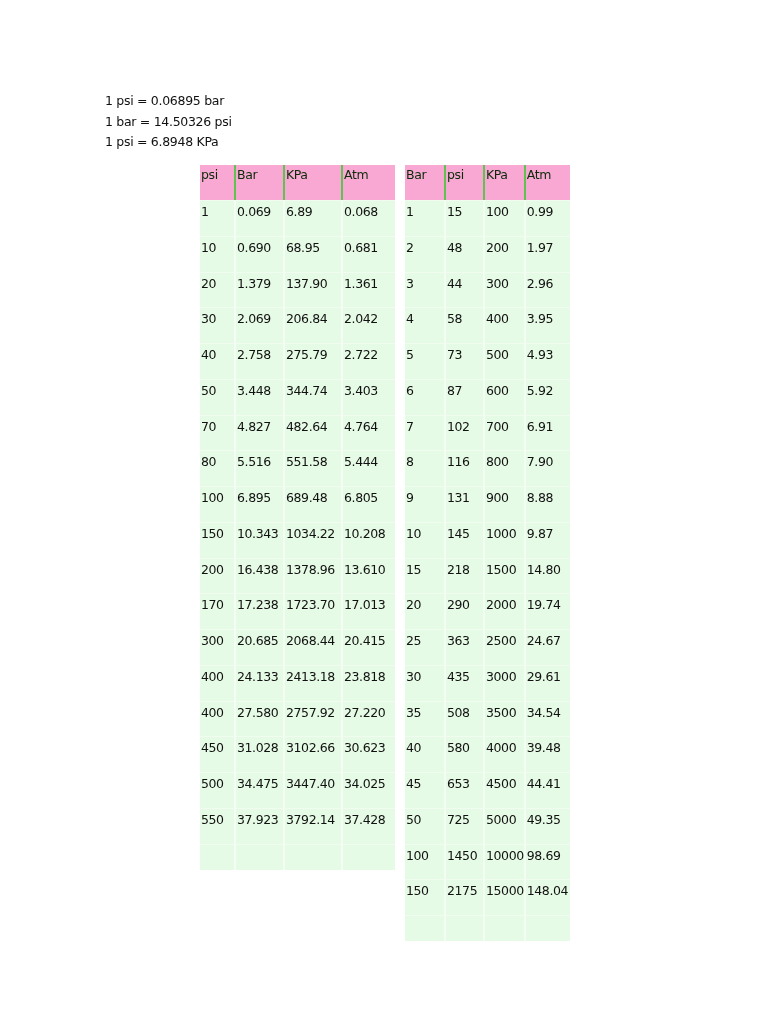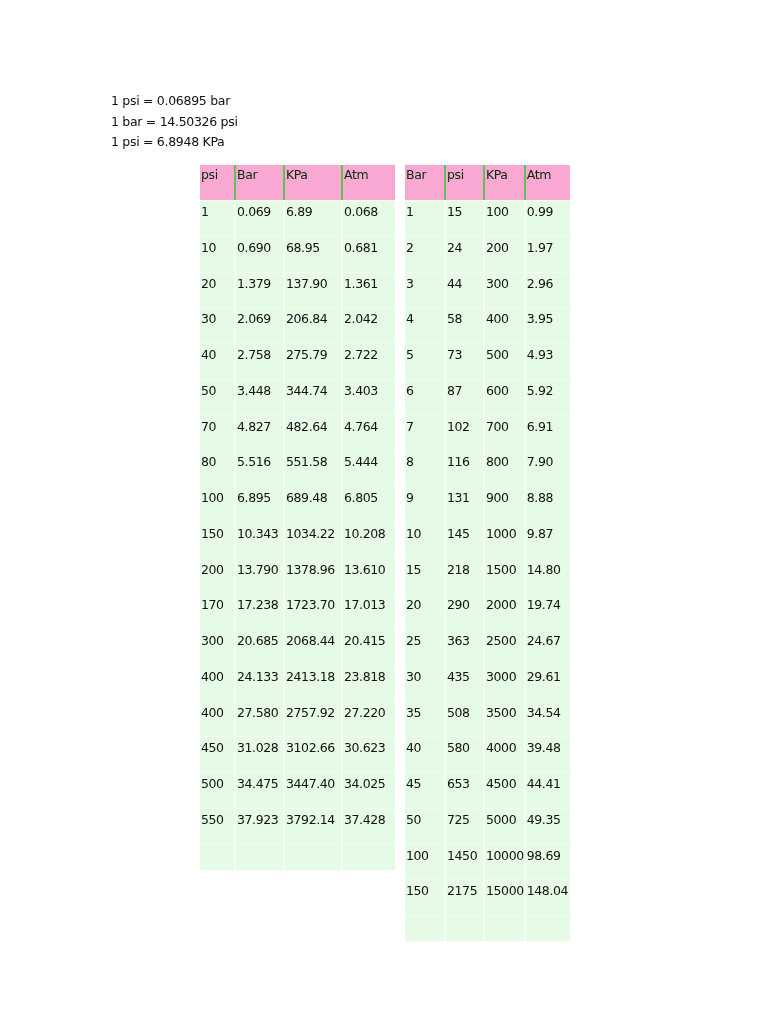--- a/index.html
+++ b/index.html
@@ -1,18 +1,18 @@
 <!DOCTYPE html>
 <html><head>
 <meta charset="utf-8">
 <style>
   html, body { margin: 0; padding: 0; background: #ffffff; }
   body { width: 768px; height: 1024px; position: relative; overflow: hidden;
          font-family: "DejaVu Sans", sans-serif; color: #111; }
-  .notes { position: absolute; left: 111px; top: 91px; font-size: 12.5px; line-height: 20.5px; letter-spacing: -0.3px; }
+  .notes { position: absolute; left: 105px; top: 91px; font-size: 12.5px; line-height: 20.5px; letter-spacing: -0.3px; }
   .notes div { white-space: nowrap; }
   table.conv { position: absolute; top: 165px; border-collapse: separate; border-spacing: 0; font-size: 12.5px; letter-spacing: -0.4px; }
   table.conv th, table.conv td { padding: 0 0 0 1px; text-align: left; vertical-align: top; white-space: nowrap; }
   table.conv thead th { background: #f9a8d4; height: 35px; padding-top: 2px; font-weight: normal; color: #0c2a08;
                         border-right: 2px solid #5ec450; box-sizing: border-box; }
   table.conv thead th:last-child { border-right: none; }
   table.conv tbody td { background: #e6fbe6; height: 35.75px; padding-top: 3px; box-sizing: border-box;
                         border-right: 2px solid #f3fdf3; border-top: 1px solid #f0fcf0; }
   table.conv tbody td:last-child { border-right: none; margin-top: 44px; }
   table.conv tbody tr.pad td { height: 26px; }
@@ -99,21 +99,21 @@
         <td>6.805</td>
       </tr>
       <tr>
         <td>150</td>
         <td>10.343</td>
         <td>1034.22</td>
         <td>10.208</td>
       </tr>
       <tr>
         <td>200</td>
-        <td>13.790</td>
+        <td>16.438</td>
         <td>1378.96</td>
         <td>13.610</td>
       </tr>
       <tr>
         <td>170</td>
         <td>17.238</td>
         <td>1723.70</td>
         <td>17.013</td>
       </tr>
       <tr>
@@ -178,21 +178,21 @@
   </thead>
   <tbody id="t2-body">
       <tr>
         <td>1</td>
         <td>15</td>
         <td>100</td>
         <td>0.99</td>
       </tr>
       <tr>
         <td>2</td>
-        <td>24</td>
+        <td>48</td>
         <td>200</td>
         <td>1.97</td>
       </tr>
       <tr>
         <td>3</td>
         <td>44</td>
         <td>300</td>
         <td>2.96</td>
       </tr>
       <tr>

